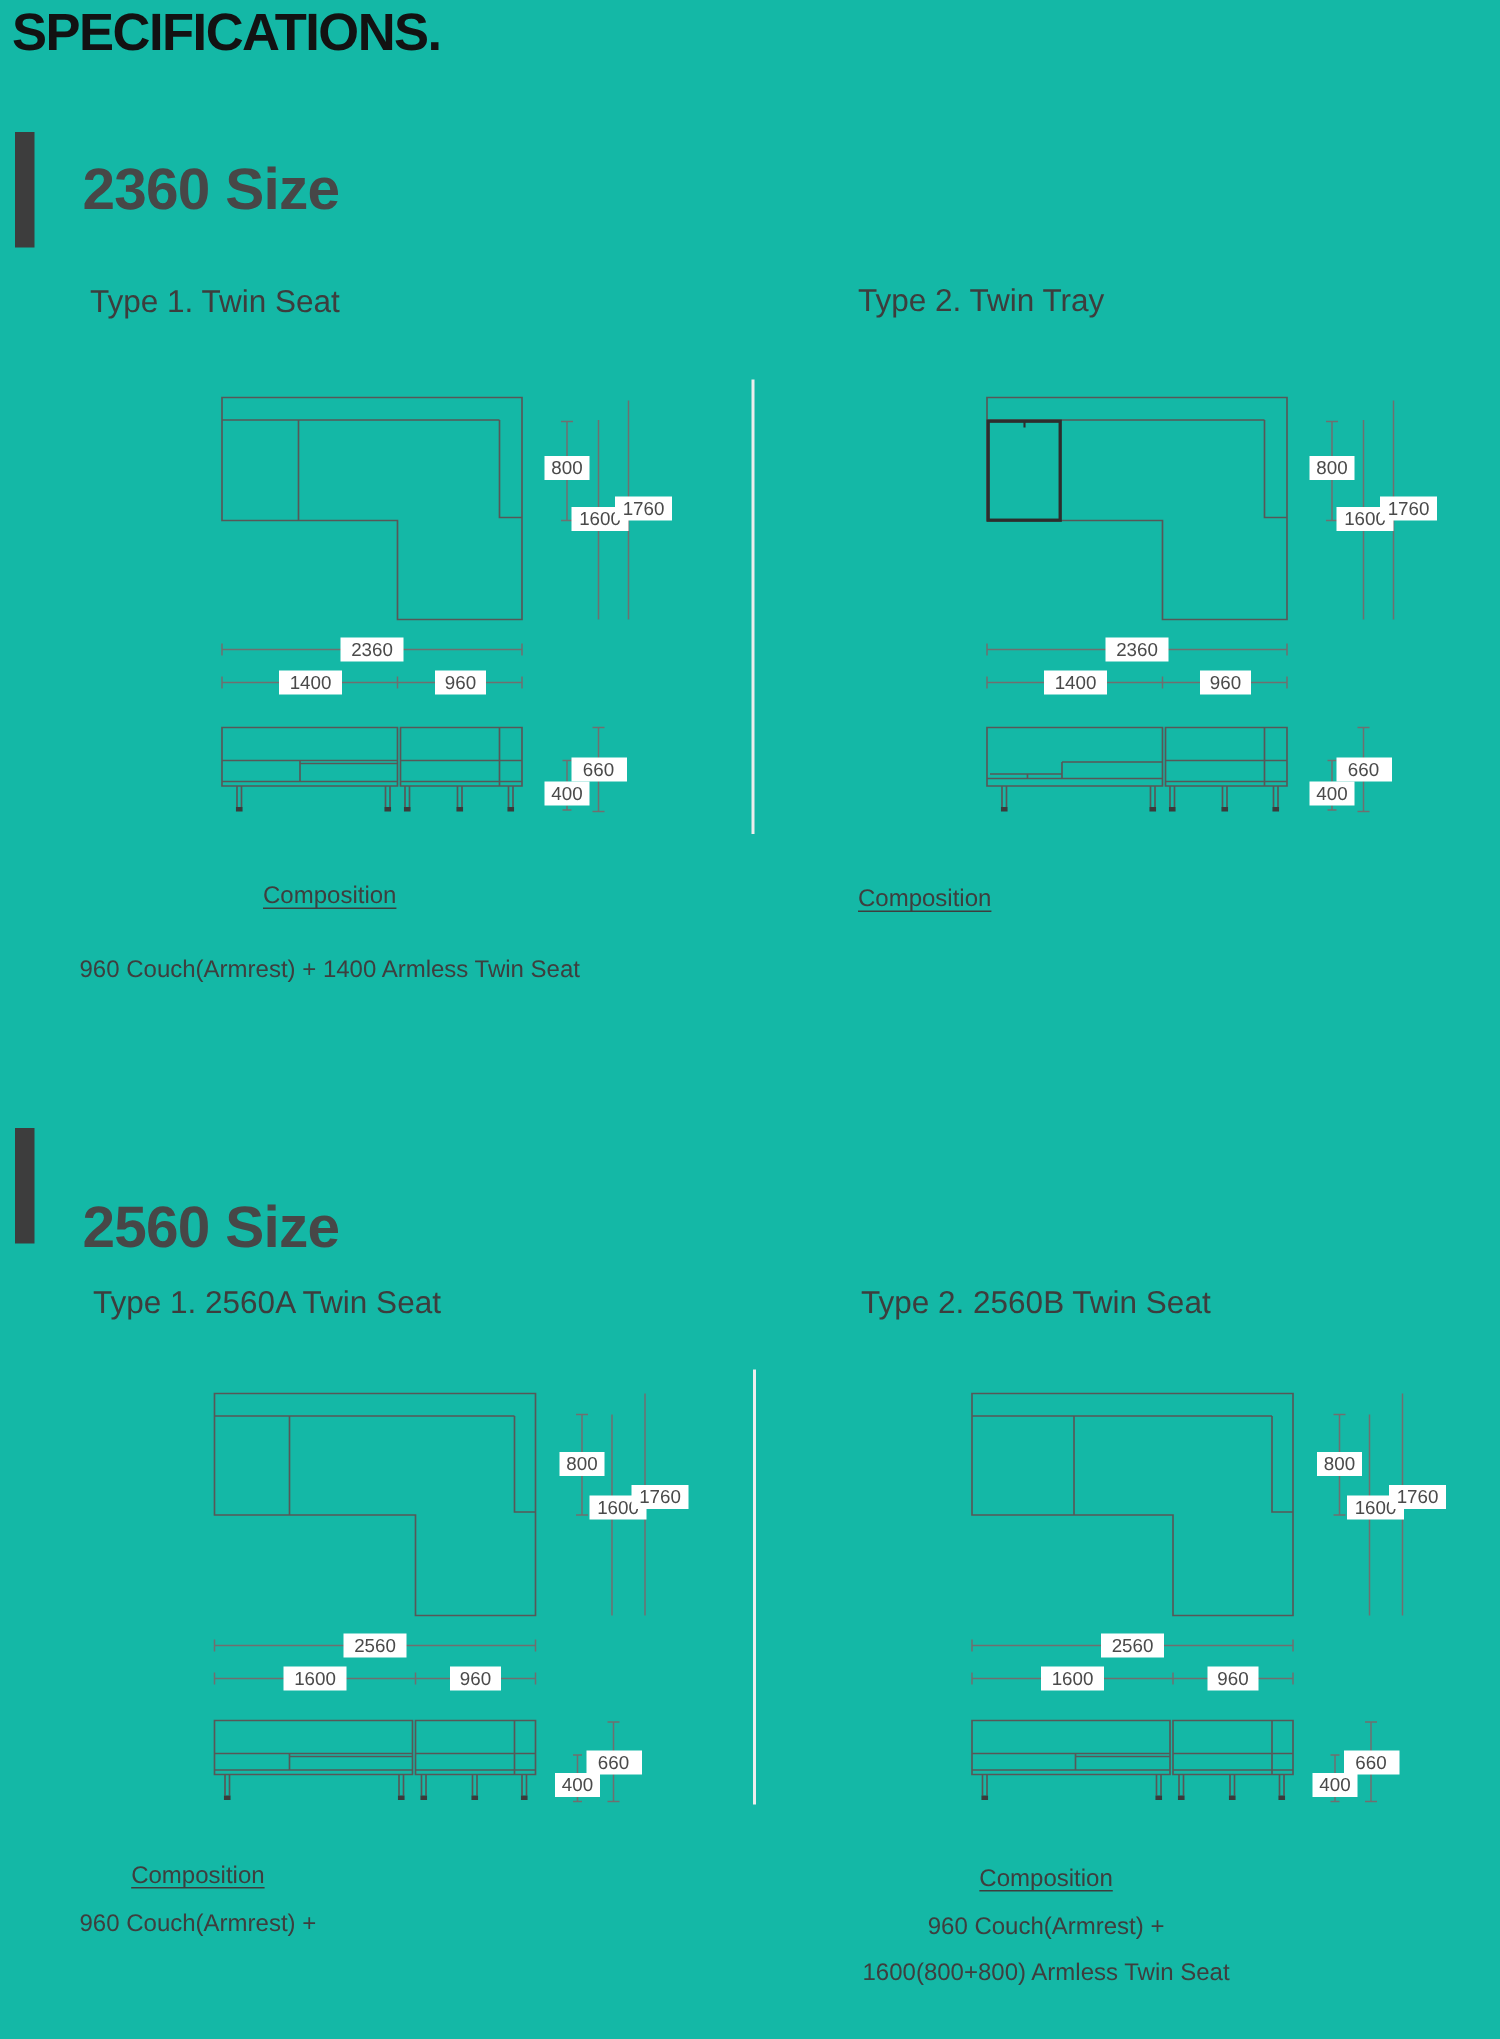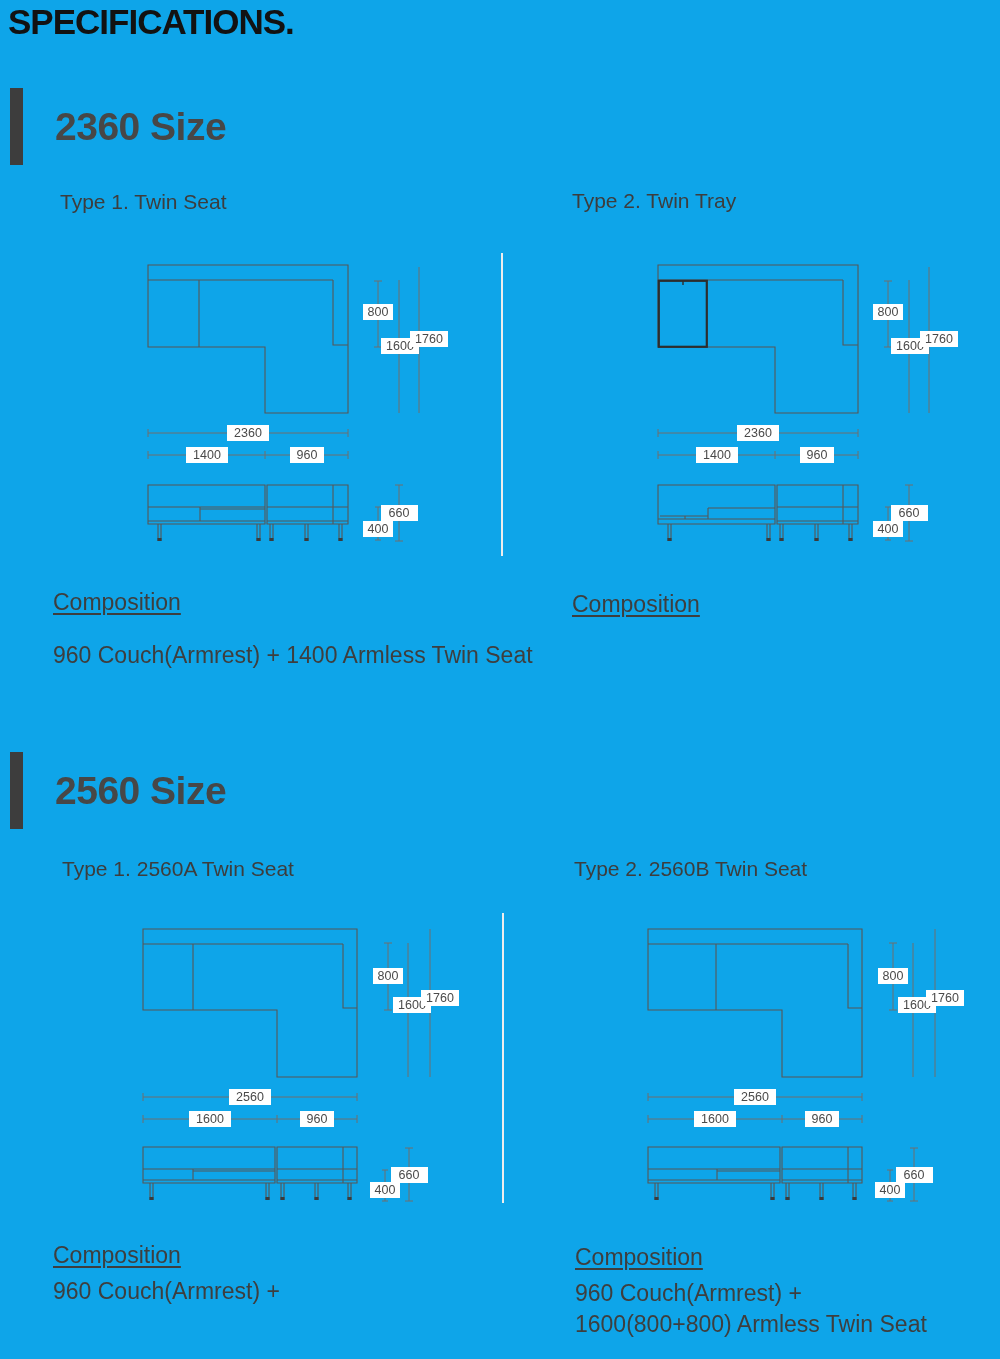--- a/index.html
+++ b/index.html
@@ -1,24 +1,24 @@
 <!DOCTYPE html>
 <html><head>
 <meta charset="utf-8">
 <style>
   html,body{margin:0;padding:0;background:#fff;}
-  #page{position:relative;width:1000px;height:1359px;background:#0ea5e9;
+  #page{position:relative;width:1000px;height:1359px;background:#14b8a6;
         font-family:"Liberation Sans", sans-serif;overflow:hidden;}
   .abs{position:absolute;}
   #main-title{left:8px;top:2px;font-size:35px;font-weight:700;letter-spacing:-1px;color:#121212;}
   .section-bar{width:13px;background:#3d3d3d;}
   .section-heading{font-size:39px;font-weight:700;color:#474747;letter-spacing:-0.5px;}
   .type-title{font-size:21px;color:#3d3d3d;}
   .col-divider{width:2px;background:#ededed;}
-  .comp{font-size:23px;color:#3e3e3e;}
+  .comp{font-size:16px;color:#3e3e3e;text-align:center;}
   .comp-heading{text-decoration:underline;text-underline-offset:3px;}
   .comp-line{line-height:31px;}
   svg{display:block;}
   .f{stroke:#575757;fill:none;stroke-width:1.1;}
   .d{stroke:#6f6f6f;fill:none;stroke-width:1;}
   .tray{stroke:#2d2d2d;fill:none;stroke-width:2.2;}
   .ttick{stroke:#2d2d2d;fill:none;stroke-width:1.4;}
   .lbl{fill:#4a4a4a;font-size:12.5px;text-anchor:middle;font-family:"Liberation Sans",sans-serif;}
   .bg{fill:#ffffff;}
   .foot{fill:#3b3b3b;}
@@ -169,21 +169,21 @@
 
   <div class="abs comp" style="left:53px;top:589px;">
     <div class="comp-heading">Composition</div>
     <div class="comp-line" style="margin-top:24px;">960 Couch(Armrest) + 1400 Armless Twin Seat</div>
   </div>
   <div class="abs comp" style="left:572px;top:591px;">
     <div class="comp-heading">Composition</div>
   </div>
 
   <div class="abs section-bar" style="left:10px;top:752px;height:77px;"></div>
-  <div class="abs section-heading" style="left:55px;top:769px;">2560 Size</div>
+  <div class="abs section-heading" style="left:55px;top:797px;">2560 Size</div>
 
   <div class="abs type-title" style="left:62px;top:857px;">Type 1. 2560A Twin Seat</div>
   <div class="abs type-title" style="left:574px;top:857px;">Type 2. 2560B Twin Seat</div>
 
   <div class="abs col-divider" style="left:502px;top:913px;height:290px;"></div>
 
   <svg class="abs" style="left:125px;top:920px;" width="345" height="215" viewBox="0 0 345 215">
     <g>
       <path class="f" d="M18,9 H232 V157 H152 V90 H18 Z"></path>
       <path class="f" d="M18,24 H218 M218,24 V88 H232 M68,24 V90"></path>

